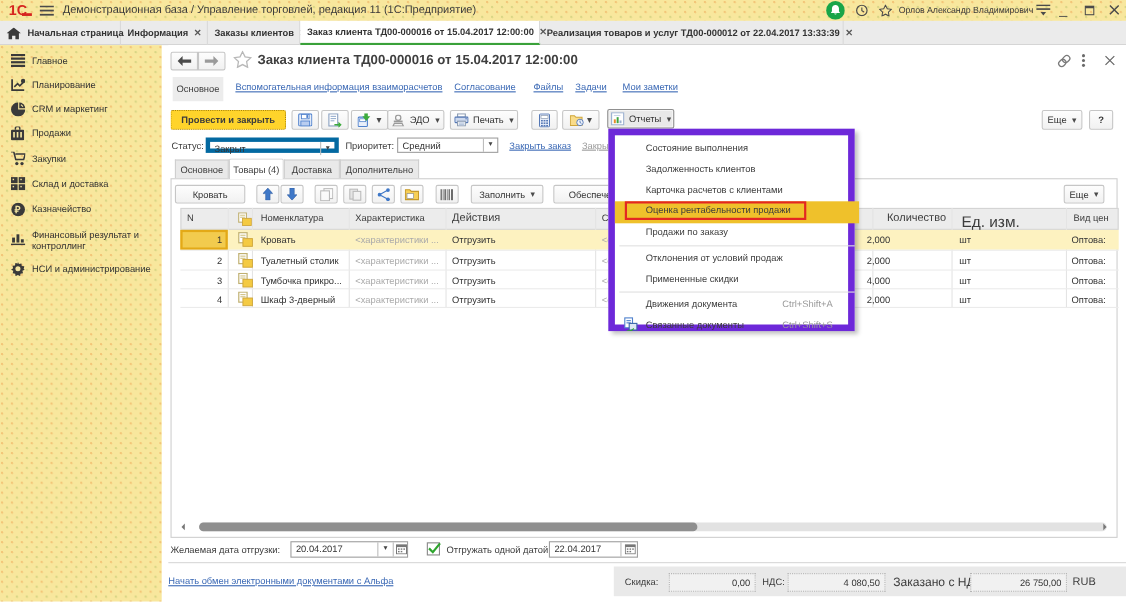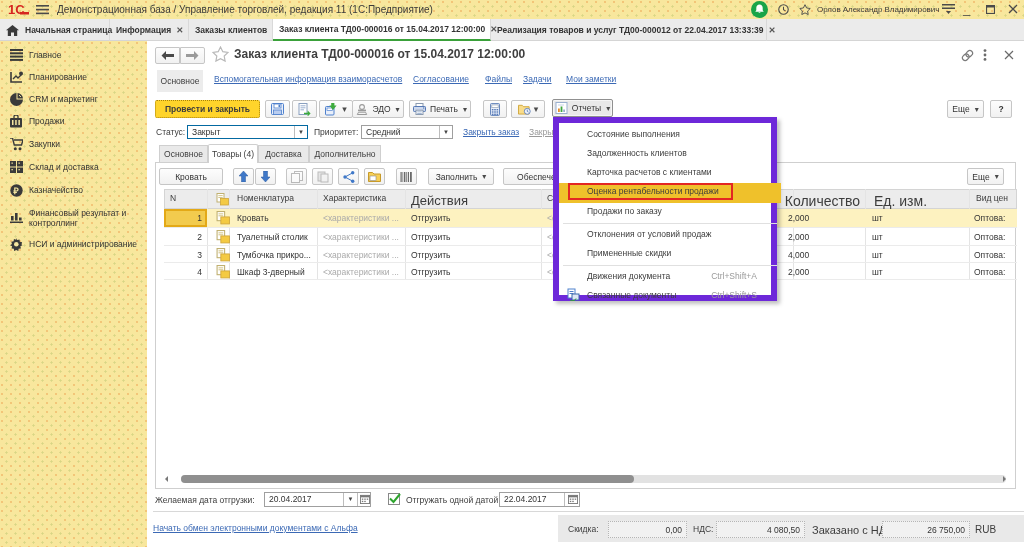--- a/index.html
+++ b/index.html
@@ -269,21 +269,21 @@
           <rect x="1" y="0.5" width="11" height="11" fill="#fff" stroke="#9ab0d0"></rect>
           <rect x="3" y="6.5" width="1.8" height="3.5" fill="#e58a2a"></rect>
           <rect x="5.6" y="4.5" width="1.8" height="5.5" fill="#3fa53f"></rect>
           <rect x="8.2" y="7.5" width="1.8" height="2.5" fill="#9ab0d0"></rect>
           <rect x="3" y="2.5" width="6" height="1" fill="#c8d4e8"></rect>
         </svg>Отчеты<span style="color:#4a4a4a;font-size:8px;margin-left:5px">▾</span></div>
     <div class="btn" style="left:794px;top:59px;width:37px;height:18px">Еще<span style="color:#4a4a4a;font-size:8px;margin-left:5px">▾</span></div>
     <div class="btn" style="left:837px;top:59px;width:22px;height:18px;font-weight:bold">?</div>
 
     <div class="abs" style="left:3px;top:86px;font-size:8.5px;color:#3c3c3c">Статус:</div>
-    <div class="abs" style="left:34px;top:84px;width:121px;height:14px;border:1px solid #0369a1;background:#fff;font-size:8.5px;color:#333;line-height:12px;padding-left:4px">Закрыт<span style="position:absolute;right:0;top:0;width:13px;height:12px;border-left:1px solid #bdbdbd;font-size:6px;color:#444;text-align:center;line-height:12px">▼</span></div>
+    <div class="abs" style="left:34px;top:84px;width:121px;height:14px;border:4px solid #0369a1;background:#fff;font-size:8.5px;color:#333;line-height:12px;padding-left:4px">Закрыт<span style="position:absolute;right:0;top:0;width:13px;height:12px;border-left:1px solid #bdbdbd;font-size:6px;color:#444;text-align:center;line-height:12px">▼</span></div>
     <div class="abs" style="left:161px;top:86px;font-size:8.5px;color:#3c3c3c">Приоритет:</div>
     <div class="abs" style="left:208px;top:84px;width:92px;height:14px;border:1px solid #9f9f9f;background:#fff;font-size:8.5px;color:#333;line-height:12px;padding-left:4px">Средний<span style="position:absolute;right:0;top:0;width:13px;height:12px;border-left:1px solid #bdbdbd;font-size:6px;color:#444;text-align:center;line-height:12px">▼</span></div>
     <a class="link abs" style="left:310px;top:86px">Закрыть заказ</a>
     <a class="link abs" style="left:376px;top:86px;color:#9a9a9a">Закрыть согласование</a>
 
     <div class="abs" style="left:6px;top:104px;width:49px;height:18px;background:#e9e9e9;border:1px solid #cfcfcf;border-bottom:none;font-size:8.5px;color:#3c3c3c;text-align:center;line-height:17px">Основное</div>
     <div class="abs" style="left:55px;top:103px;width:50px;height:19px;background:#fff;border:1px solid #cfcfcf;border-bottom:none;border-radius:2px 2px 0 0;font-size:8.5px;color:#3c3c3c;text-align:center;line-height:18px;z-index:3">Товары (4)</div>
     <div class="abs" style="left:105px;top:104px;width:51px;height:18px;background:#e9e9e9;border:1px solid #cfcfcf;border-bottom:none;font-size:8.5px;color:#3c3c3c;text-align:center;line-height:17px">Доставка</div>
     <div class="abs" style="left:156px;top:104px;width:72px;height:18px;background:#e9e9e9;border:1px solid #cfcfcf;border-bottom:none;font-size:8.5px;color:#3c3c3c;text-align:center;line-height:17px">Дополнительно</div>
 
@@ -352,23 +352,23 @@
         <div class="vline" style="left:813px"></div>
       <div class="abs" style="left:14px;top:30px;font-size:8.5px;color:#3c3c3c">N</div>
       <svg class="abs" style="left:60px;top:30px" width="13" height="13" viewBox="0 0 13 13">
           <rect x="1" y="0.5" width="7" height="8.5" fill="#fff" stroke="#c0b070"></rect>
           <rect x="2.3" y="2.2" width="4.4" height="0.9" fill="#d0c080"></rect>
           <rect x="2.3" y="4" width="4.4" height="0.9" fill="#d0c080"></rect>
           <rect x="4.5" y="5.5" width="8" height="6.5" fill="#f4ca43" stroke="#cfa63a" stroke-width="0.8"></rect>
         </svg>
       <div class="abs" style="left:81px;top:30px;font-size:8.5px;color:#3c3c3c">Номенклатура</div>
       <div class="abs" style="left:167px;top:30px;font-size:8.5px;color:#3c3c3c">Характеристика</div>
-      <div class="abs" style="left:255px;top:30px;font-size:13px;color:#3c3c3c">Действия</div>
+      <div class="abs" style="left:255px;top:30px;font-size:10px;color:#3c3c3c">Действия</div>
       <div class="abs" style="left:391px;top:30px;font-size:8.5px;color:#3c3c3c">Сери</div>
-      <div class="abs" style="left:624px;top:30px;width:80px;font-size:14px;color:#3c3c3c;text-align:right">Количество</div>
+      <div class="abs" style="left:624px;top:30px;width:80px;font-size:10px;color:#3c3c3c;text-align:right">Количество</div>
       <div class="abs" style="left:718px;top:30px;font-size:14px;color:#3c3c3c">Ед. изм.</div>
       <div class="abs" style="left:820px;top:30px;font-size:8.5px;color:#3c3c3c">Вид цен</div>
       <div class="abs" style="left:8px;top:46px;width:853px;height:18px;background:#fdf2c0"></div>
       <div class="abs" style="left:8px;top:46px;width:43px;height:18px;background:#f2cb4e;border:2px solid #e3a917"></div>
       <div class="row abs" style="top:46px">
           <span class="rn">1</span>
           <svg class="ri" style="position:absolute" width="13" height="13" viewBox="0 0 13 13">
             <rect x="1" y="0.5" width="7" height="8.5" fill="#fff" stroke="#c0b070"></rect>
             <rect x="2.3" y="2.2" width="4.4" height="0.9" fill="#d0c080"></rect>
             <rect x="2.3" y="4" width="4.4" height="0.9" fill="#d0c080"></rect>

